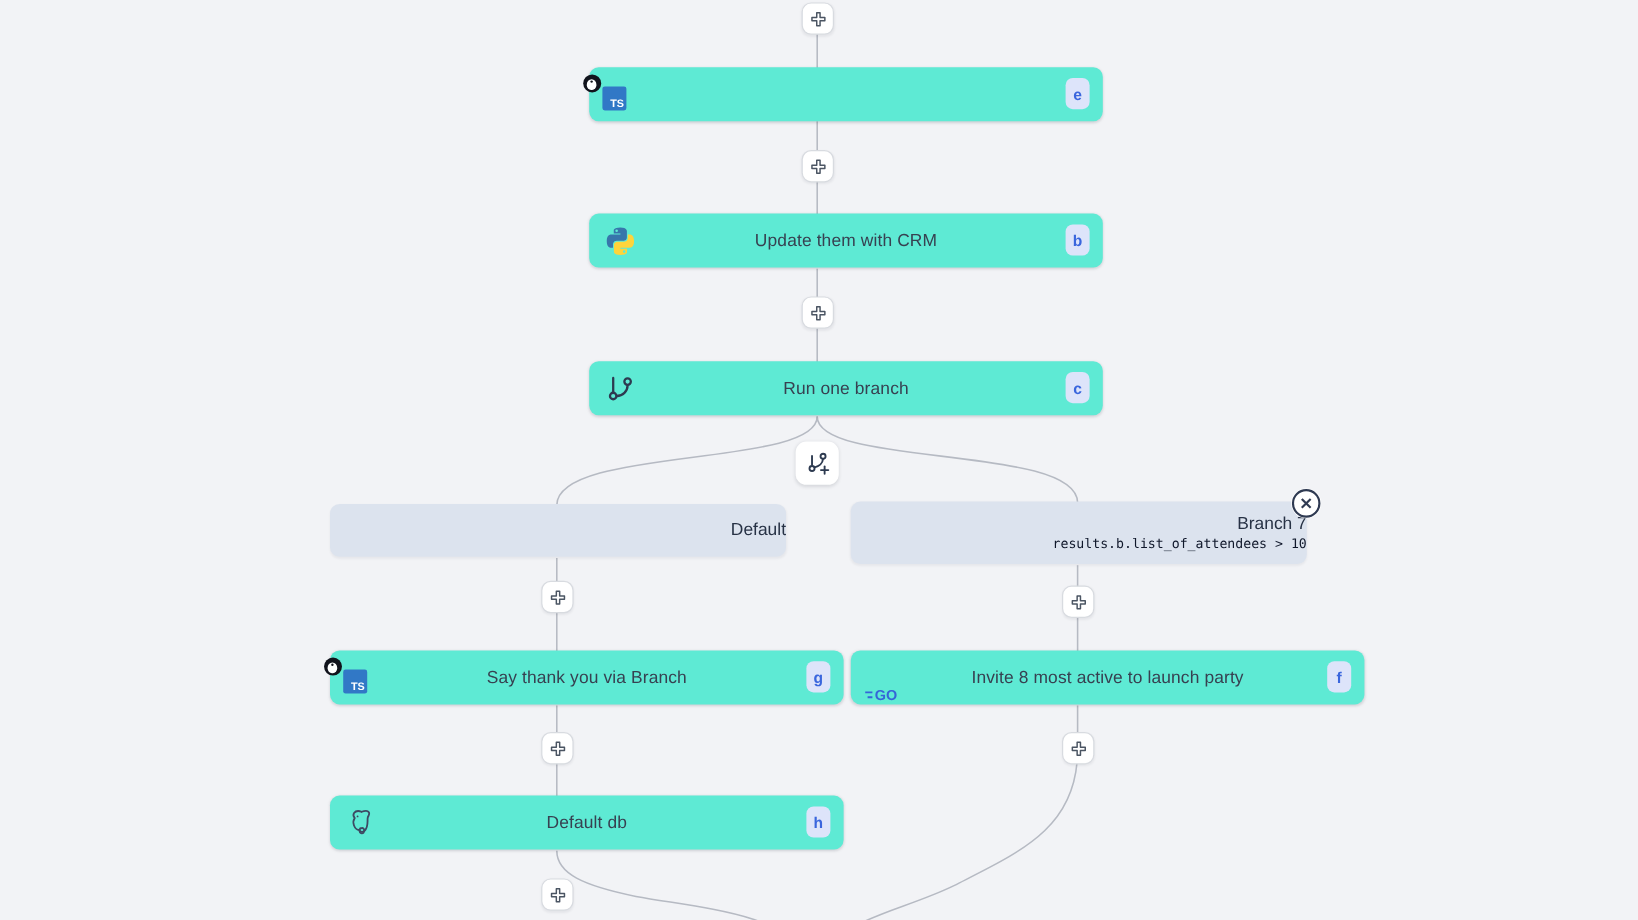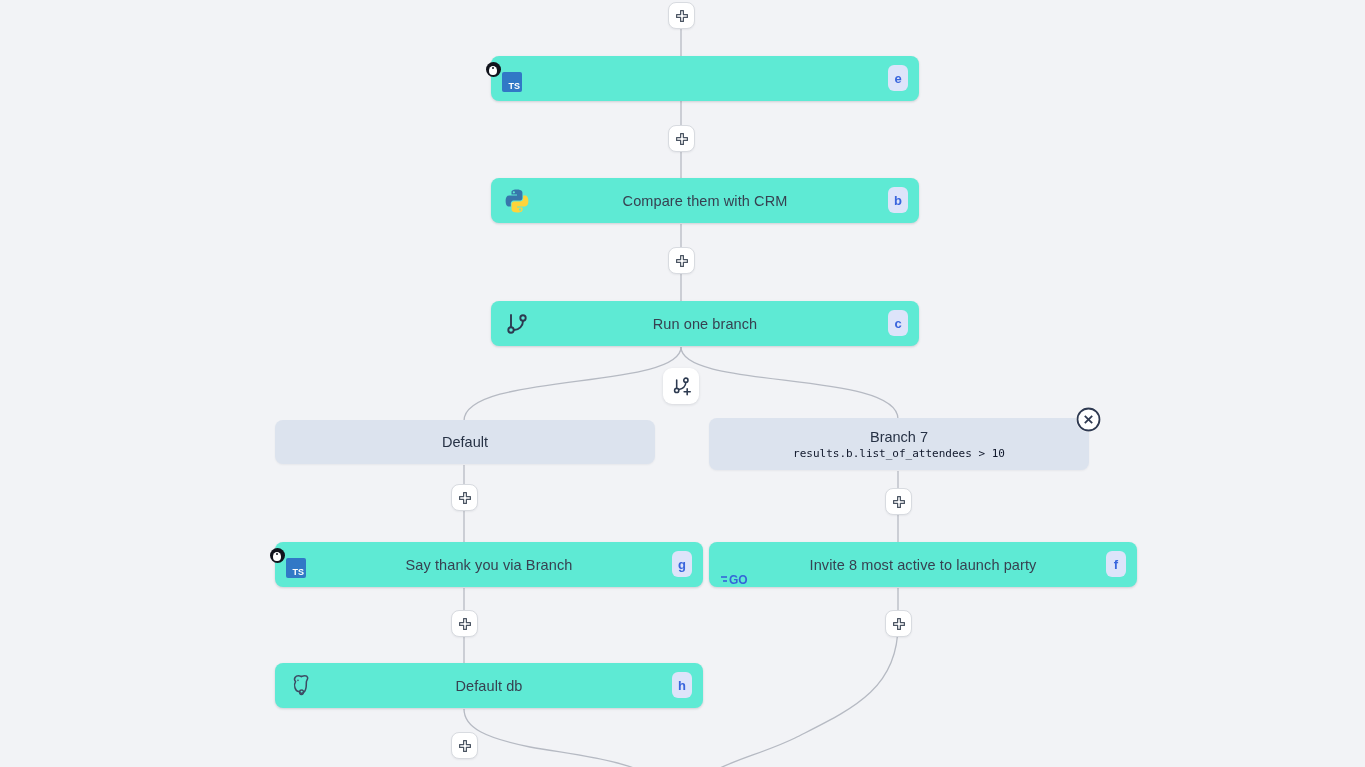--- a/index.html
+++ b/index.html
@@ -13,21 +13,21 @@
         display:flex;align-items:center;z-index:2;cursor:pointer;text-decoration:underline;}
   .node-label{position:absolute;left:44px;right:44px;text-align:center;
               font-size:14.5px;color:#374151;letter-spacing:.1px;}
   .icon-wrap{position:absolute;left:11px;top:8px;width:30px;height:30px;}
   .badge{position:absolute;right:11px;top:9px;width:20px;height:26px;border-radius:6px;
          background:#dde4fa;color:#3a66dd;font-weight:700;font-size:13px;
          display:flex;align-items:center;justify-content:center;}
 
   
   .branch-head{position:absolute;background:#dce3ee;border-radius:8px;z-index:2;cursor:pointer;
-               display:flex;flex-direction:column;align-items:center;justify-content:center;
+               display:flex;flex-direction:column;align-items:flex-end;justify-content:center;
                box-shadow:0 1px 2px rgba(16,24,40,.05);}
   .branch-title{font-size:14.5px;color:#273245;}
   .branch-cond{font-family:"DejaVu Sans Mono", monospace;font-size:11px;color:#0f172a;margin-top:2px;}
 
   
   .plus-btn{position:absolute;width:27px;height:27px;background:#fff;border:1px solid #d8dbe0;
             border-radius:8px;box-shadow:0 1px 2px rgba(16,24,40,.06);z-index:3;cursor:pointer;
             display:flex;align-items:center;justify-content:center;box-sizing:border-box;}
   .fork-btn{position:absolute;width:36px;height:36px;background:#fff;border-radius:9px;
             box-shadow:0 1px 3px rgba(16,24,40,.12);z-index:3;cursor:pointer;
@@ -76,21 +76,21 @@
     <span class="badge">e</span>
   </div>
 
   <div class="node" style="left:491px;top:178px">
     <span class="icon-wrap">
       <svg width="26" height="26" viewBox="0 0 24 24" style="margin:2px">
         <path fill="#3776ab" d="M11.9 1.4c-5.3 0-5 2.3-5 2.3l.01 2.4h5.1v.8H4.9s-3.4-.4-3.4 5 3 5.2 3 5.2h1.8v-2.5s-.1-3 2.9-3h5s2.8.05 2.8-2.7V4.3s.4-2.9-5.1-2.9zM9.1 3a1 1 0 1 1 0 2 1 1 0 0 1 0-2z"></path>
         <path fill="#ffd43b" d="M12.1 22.6c5.3 0 5-2.3 5-2.3l-.01-2.4H12v-.8h7.1s3.4.4 3.4-5-3-5.2-3-5.2h-1.8v2.5s.1 3-2.9 3h-5s-2.8-.05-2.8 2.7v4.6s-.4 2.9 5.1 2.9zm2.8-1.6a1 1 0 1 1 0-2 1 1 0 0 1 0 2z"></path>
       </svg>
     </span>
-    <span class="node-label">Compare them with CRM</span>
+    <span class="node-label">Update them with CRM</span>
     <span class="badge">b</span>
   </div>
 
   <div class="node" style="left:491px;top:301px">
     <span class="icon-wrap">
       <svg width="24" height="24" viewBox="0 0 24 24" fill="none" stroke="#2d3a50" stroke-width="1.9" stroke-linecap="round" style="margin:3px">
         <line x1="6" y1="3" x2="6" y2="15"></line>
         <circle cx="18" cy="6" r="2.7"></circle>
         <circle cx="6" cy="18" r="2.7"></circle>
         <path d="M18 9a9 9 0 0 1-9 9"></path>

